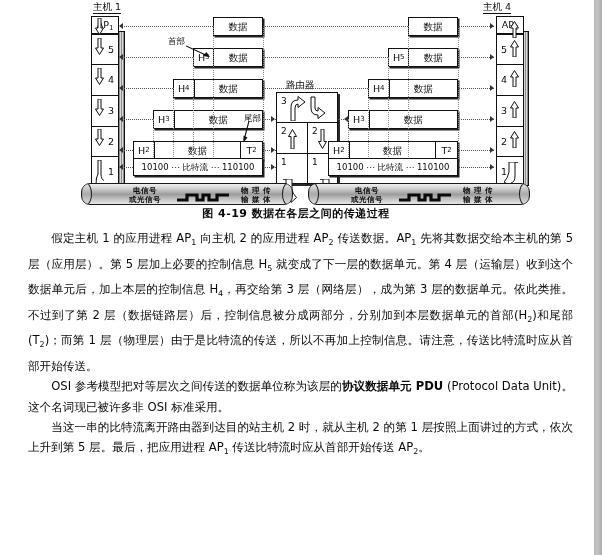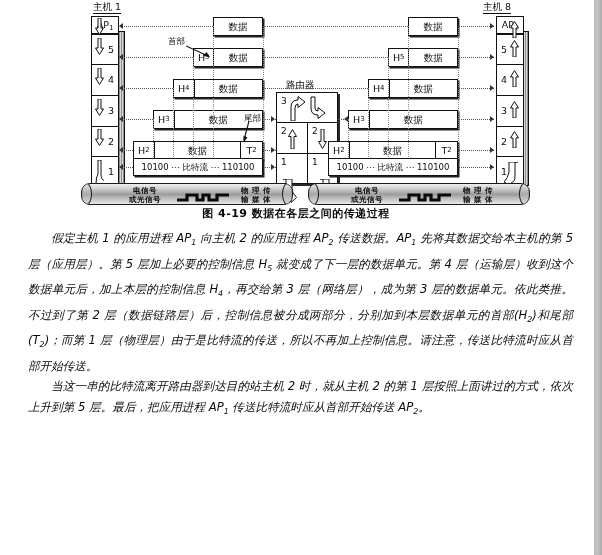--- a/index.html
+++ b/index.html
@@ -191,35 +191,35 @@
   }
   #body-text {
     position: absolute;
     left: 28px; top: 228px;
     width: 545px;
     font-size: 11.6px;
     line-height: 20.3px;
     text-align: justify;
     text-justify: inter-ideograph;
   }
-  #body-text p { margin: 0; text-indent: 2em; font-style: italic; }
+  #body-text p { margin: 0; text-indent: 2em; }
   #body-text b { font-weight: bold; }
   sub { font-size: 0.68em; }
 </style>
 </head>
 <body>
 
 <div id="figure">
 
   <div class="host-title" style="left:78px; top:2px;">
     <span class="u">主机 1</span>
   </div>
 
   <div class="host-title" style="left:468px; top:2px;">
-    <span class="u">主机 8</span>
+    <span class="u">主机 4</span>
   </div>
 
   <div class="router-title" style="left:271px; top:80px;">
     <span>路由器</span>
   </div>
 
   <div class="stack-shadow" style="left:101px; top:31px; width:9px; height:155px;"></div>
   <div class="stack" style="left:76px; top:16px; width:28px; height:18px;">
     <div class="layer" style="top:0;height:18px;border-bottom:none;">
       <span class="lbl ap"><span>AP</span><sub class="sub">1</sub></span>
@@ -553,18 +553,19 @@
     </svg>
   </div>
 
 </div>
 
 <div id="caption">图 4-19    数据在各层之间的传递过程</div>
 
 <div id="body-text">
   <p><span>假定主机 1 的应用进程 AP</span><sub>1</sub><span> 向主机 2 的应用进程 AP</span><sub>2</sub><span> 传送数据。AP</span><sub>1</sub><span> 先将其数据交给本主机的第 5 层（应用层）。第 5 层加上必要的控制信息 H</span><sub>5</sub><span> 就变成了下一层的数据单元。第 4 层（运输层）收到这个数据单元后，加上本层的控制信息 H</span><sub>4</sub><span>，再交给第 3 层（网络层），成为第 3 层的数据单元。依此类推。不过到了第 2 层（数据链路层）后，控制信息被分成两部分，分别加到本层数据单元的首部(H</span><sub>2</sub><span>)和尾部(T</span><sub>2</sub><span>)；而第 1 层（物理层）由于是比特流的传送，所以不再加上控制信息。请注意，传送比特流时应从首部开始传送。</span></p>
 
+  <p><span>OSI 参考模型把对等层次之间传送的数据单位称为该层的</span><b>协议数据单元 PDU</b><span> (Protocol Data Unit)。这个名词现已被许多非 OSI 标准采用。</span></p>
 
 
   <p><span>当这一串的比特流离开路由器到达目的站主机 2 时，就从主机 2 的第 1 层按照上面讲过的方式，依次上升到第 5 层。最后，把应用进程 AP</span><sub>1</sub><span> 传送比特流时应从首部开始传送 AP</span><sub>2</sub><span>。</span></p>
 </div>
 
 <div id="page-edge"></div>
 
 </body></html>

